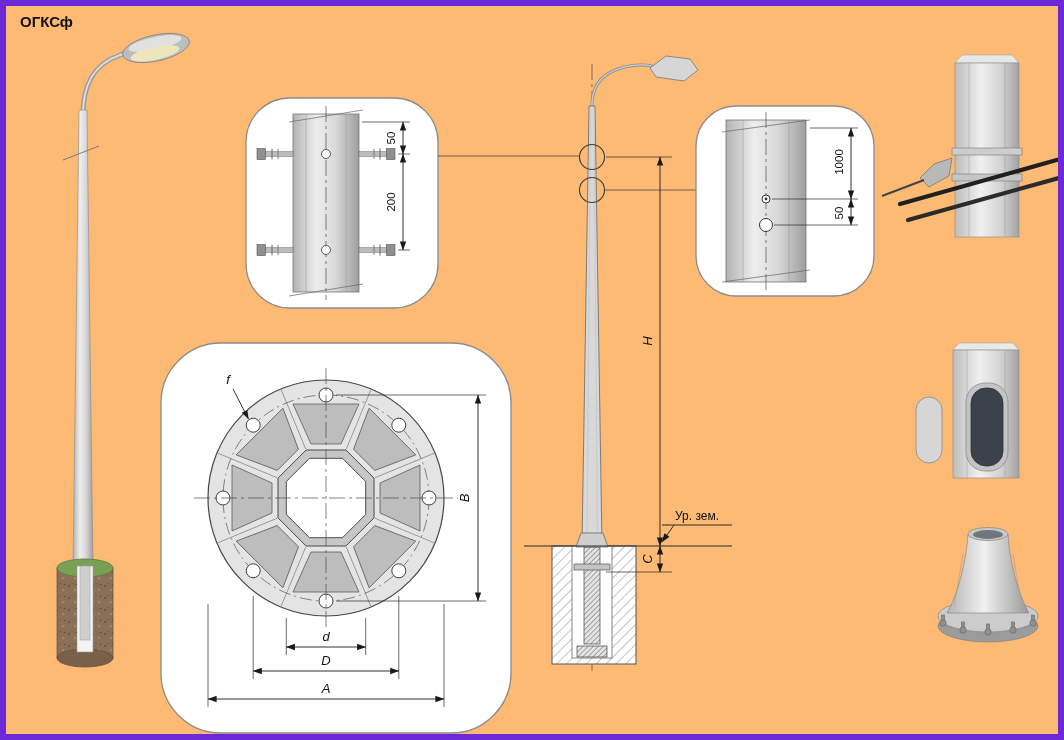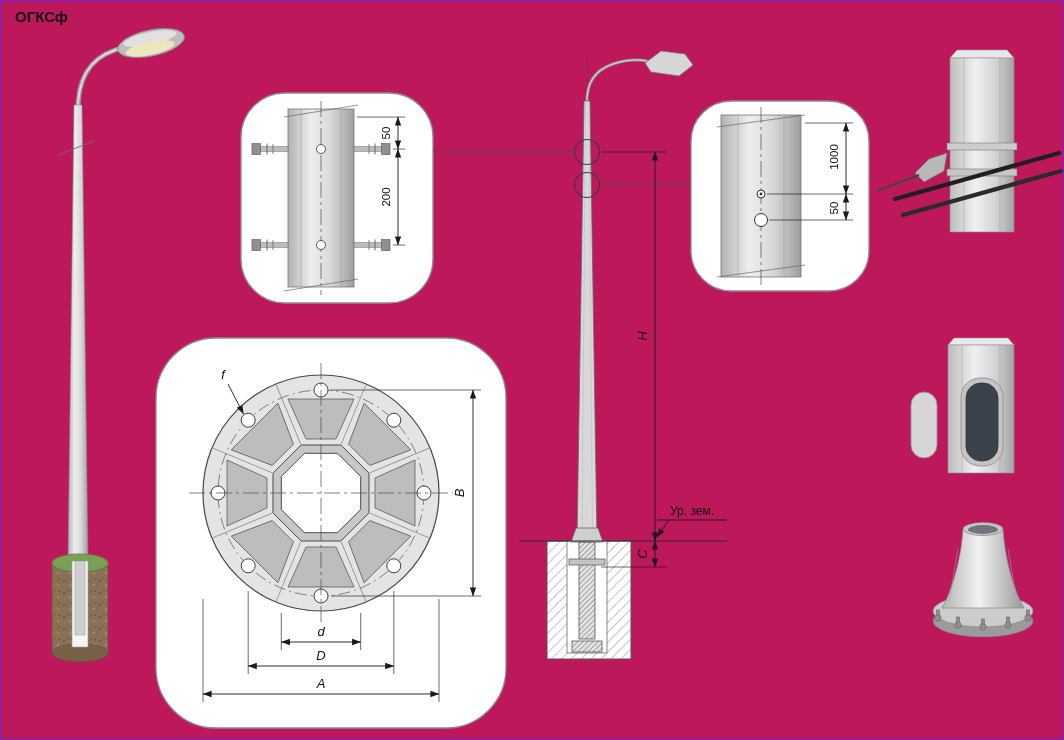--- a/index.html
+++ b/index.html
@@ -1,17 +1,17 @@
 <!DOCTYPE html>
 <html><head>
 <meta charset="utf-8">
 <style>
   html,body{margin:0;padding:0;background:#e9e9e9;}
-  .stage{position:relative;width:1064px;height:740px;background:#be185d;
-         border:1px solid #6d28d9;box-sizing:border-box;overflow:hidden;margin:0 auto;}
+  .stage{position:relative;width:1064px;height:740px;background:#fdba74;
+         border:6px solid #6d28d9;box-sizing:border-box;overflow:hidden;margin:0 auto;}
   svg{position:absolute;left:0;top:0;}
   .lblTitle{font:700 15px "Liberation Sans", sans-serif;fill:#111;}
   .num{font:11.5px "Liberation Sans", sans-serif;fill:#111;}
   .letter{font:italic 13px "Liberation Sans", sans-serif;fill:#111;}
   .gnd{font:12px "Liberation Sans", sans-serif;fill:#111;}
   .dim{stroke:#1a1a1a;stroke-width:0.9;fill:none;}
   .ext{stroke:#1a1a1a;stroke-width:0.65;fill:none;}
   .cl{stroke:#4a4a4a;stroke-width:0.7;fill:none;stroke-dasharray:16 4 3 4;}
   .callout{fill:#ffffff;stroke:#8c8c8c;stroke-width:1.3;}
   .thin{stroke:#666;stroke-width:0.7;fill:none;}

